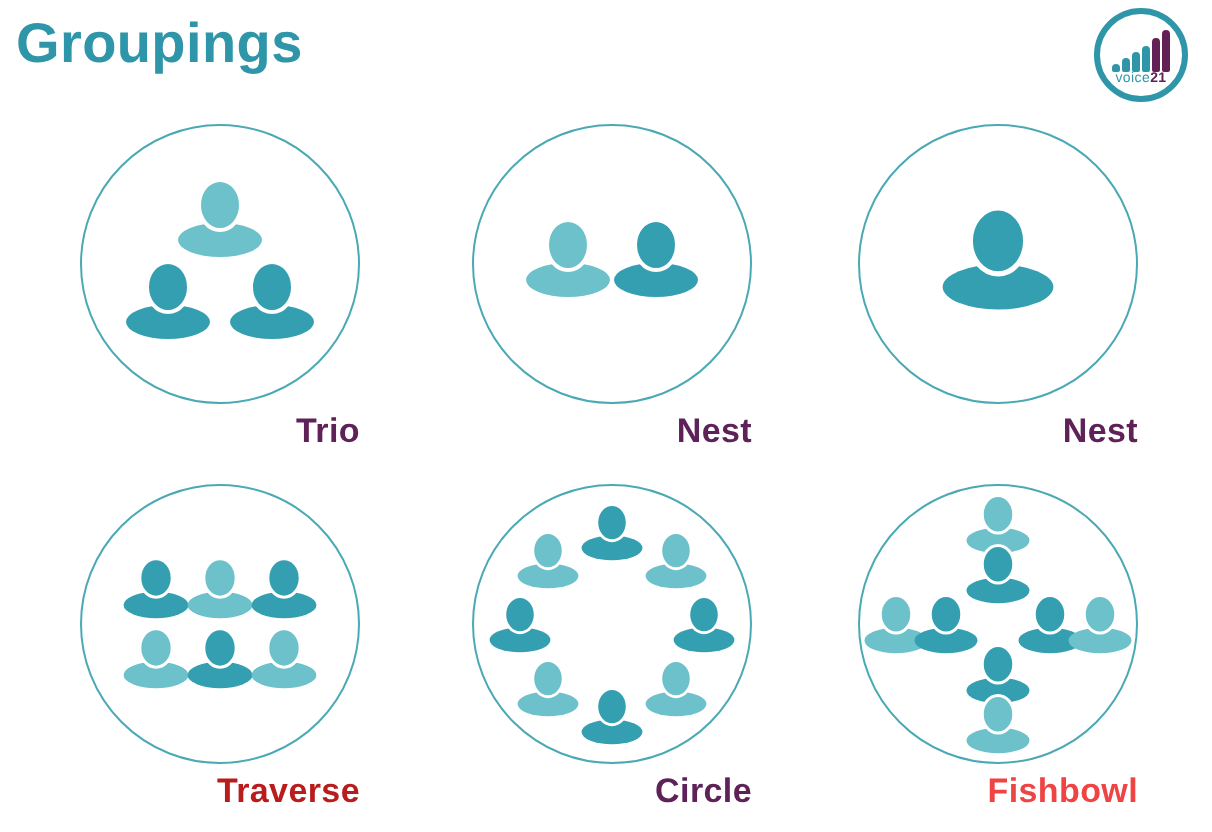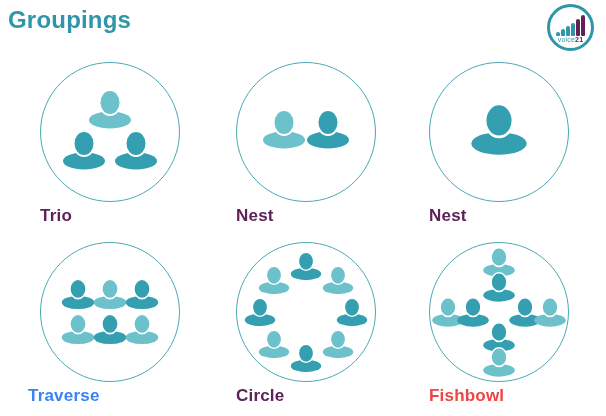--- a/index.html
+++ b/index.html
@@ -11,21 +11,21 @@
     width: 606px;
     height: 416px;
     background: #ffffff;
     overflow: hidden;
   }
 
   .page-title {
     position: absolute;
     left: 8px;
     top: 6px;
-    font-size: 24px;
+    font-size: 28px;
     font-weight: 600;
     letter-spacing: 0.2px;
   }
 
   
   .logo {
     position: absolute;
     left: 547px;
     top: 4px;
     width: 47px;
@@ -57,21 +57,21 @@
   .group-circle {
     position: absolute;
     width: 140px;
     height: 140px;
     border-radius: 50%;
     background: #ffffff;
   }
   .group-label {
     position: absolute;
     width: 140px;
-    text-align: left;
+    text-align: right;
     font-size: 17px;
     font-weight: 700;
     letter-spacing: 0.2px;
   }
   .person {
     position: absolute;
     transform: translate(-50%, -50%);
     line-height: 0;
   }
 </style>
@@ -149,21 +149,21 @@
           </svg></div>
         <div class="person" style="left: 50%; top: 62%;"><svg viewBox="0 0 44 40" width="34" height="31">
             <ellipse cx="22" cy="31" rx="21" ry="8.5" fill="#349fb0"></ellipse>
             <ellipse cx="22" cy="13.5" rx="10.5" ry="12.5" fill="#349fb0" stroke="#ffffff" stroke-width="2"></ellipse>
           </svg></div>
         <div class="person" style="left: 73%; top: 62%;"><svg viewBox="0 0 44 40" width="34" height="31">
             <ellipse cx="22" cy="31" rx="21" ry="8.5" fill="#6cc1cb"></ellipse>
             <ellipse cx="22" cy="13.5" rx="10.5" ry="12.5" fill="#6cc1cb" stroke="#ffffff" stroke-width="2"></ellipse>
           </svg></div>
       </div>
-      <div class="group-label" style="left: 28px; top: 386px; color: #3b82f6;">Traverse</div>
+      <div class="group-label" style="left: 40px; top: 386px; color: #b91c1c;">Traverse</div>
       <div class="group-circle" style="left: 236px; top: 242px; width: 140px; height: 140px; border: 1.5px solid rgb(74, 169, 180);">
         <div class="person" style="left: 50%; top: 17%;"><svg viewBox="0 0 44 40" width="32" height="29">
             <ellipse cx="22" cy="31" rx="21" ry="8.5" fill="#349fb0"></ellipse>
             <ellipse cx="22" cy="13.5" rx="10.5" ry="12.5" fill="#349fb0" stroke="#ffffff" stroke-width="2"></ellipse>
           </svg></div>
         <div class="person" style="left: 73%; top: 27%;"><svg viewBox="0 0 44 40" width="32" height="29">
             <ellipse cx="22" cy="31" rx="21" ry="8.5" fill="#6cc1cb"></ellipse>
             <ellipse cx="22" cy="13.5" rx="10.5" ry="12.5" fill="#6cc1cb" stroke="#ffffff" stroke-width="2"></ellipse>
           </svg></div>
         <div class="person" style="left: 83%; top: 50%;"><svg viewBox="0 0 44 40" width="32" height="29">

